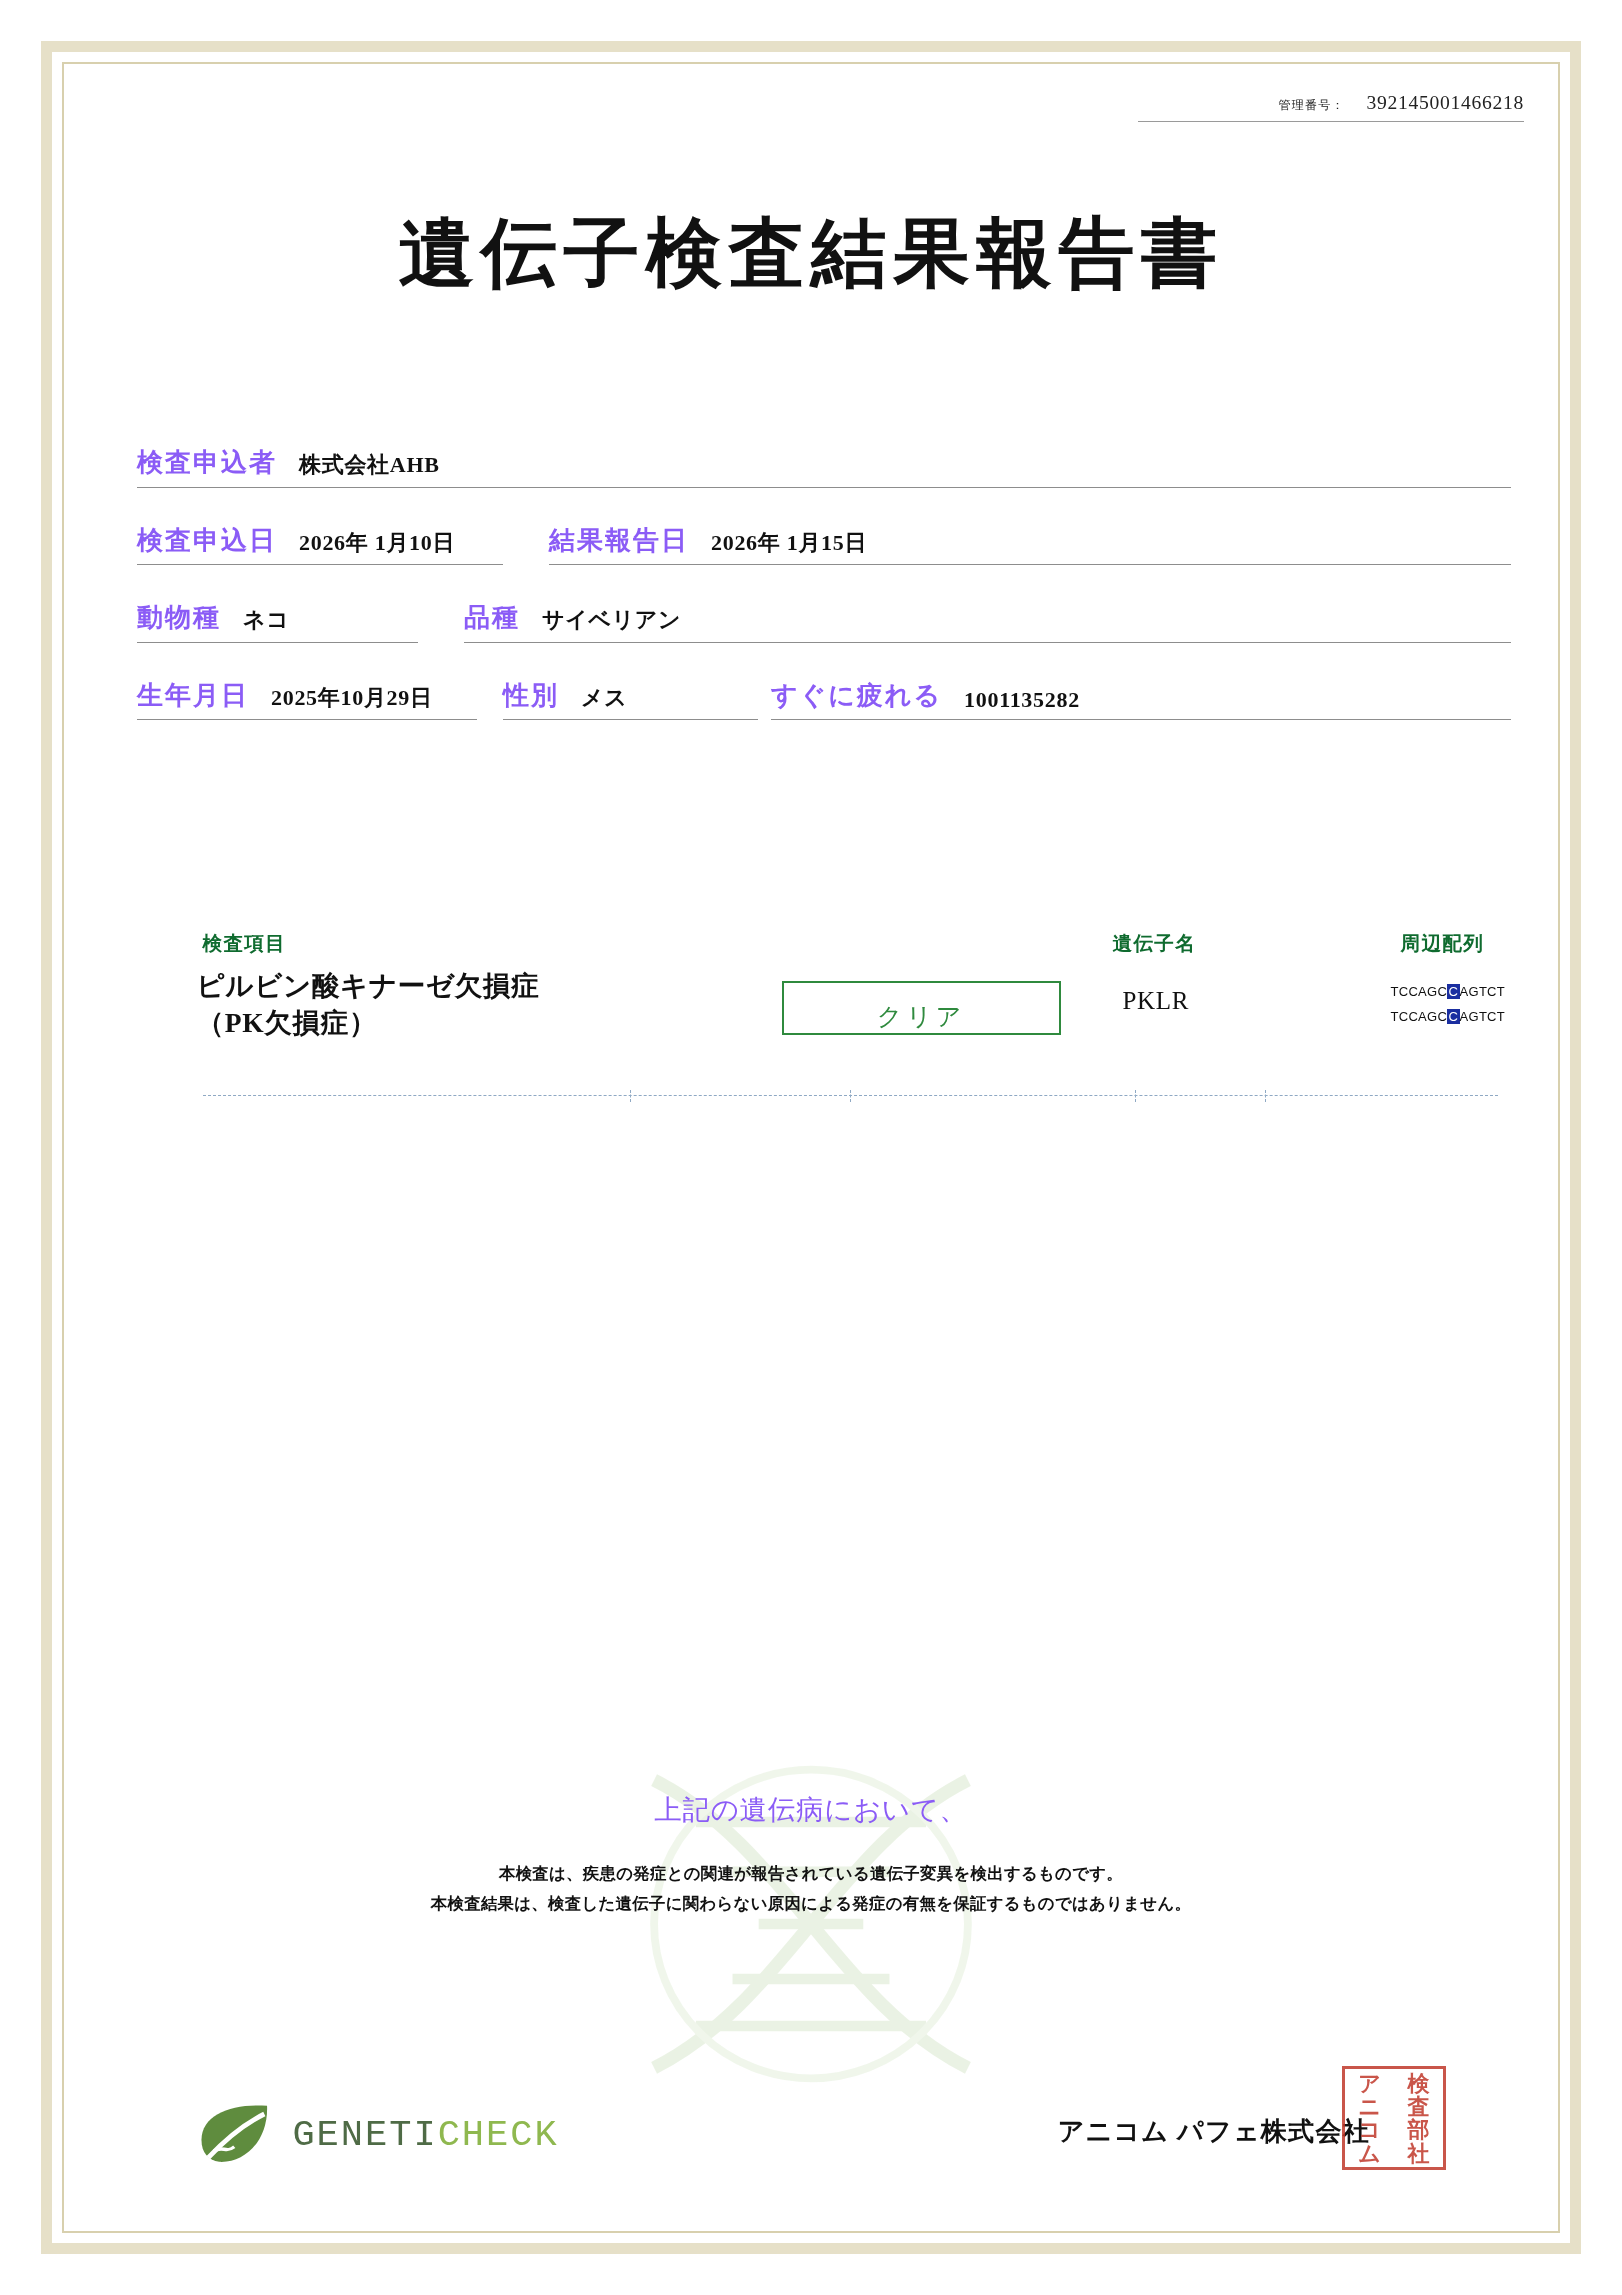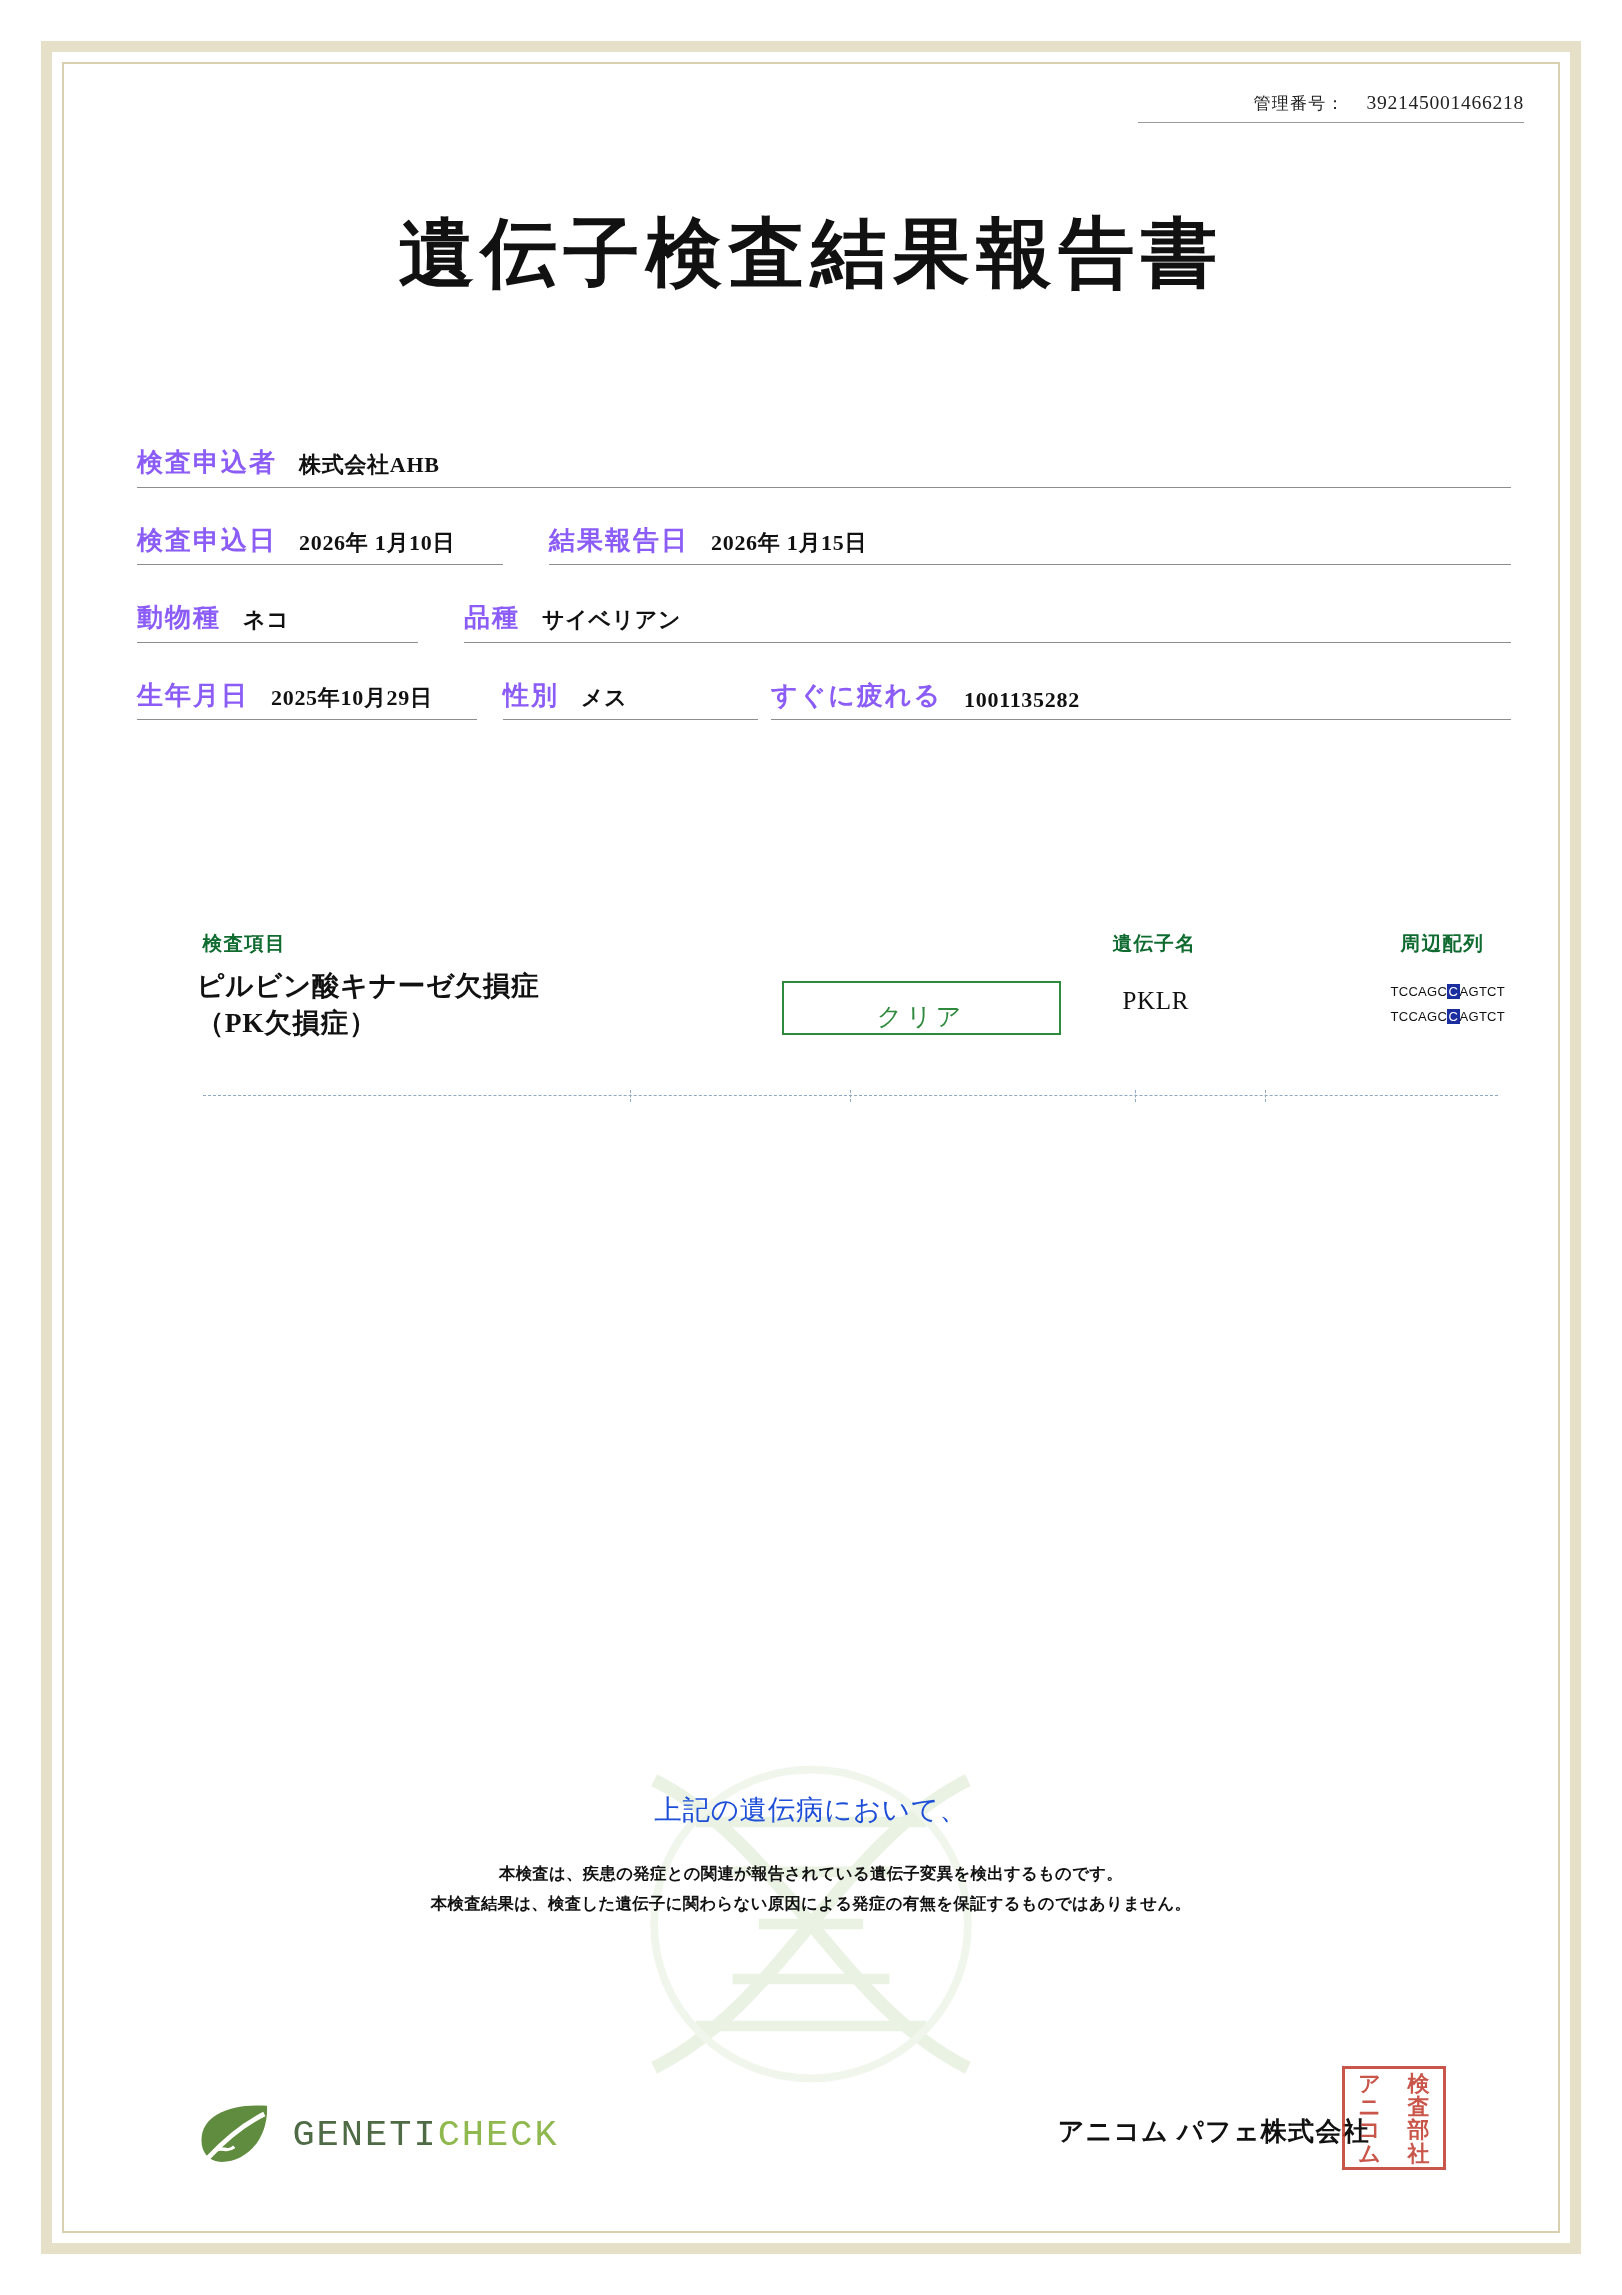--- a/index.html
+++ b/index.html
@@ -53,21 +53,21 @@
   .ctrl-row {
     position: absolute;
     right: 0;
     top: 13px;
     width: 386px;
     text-align: right;
     border-bottom: 1.3px solid #9a9a9a;
     padding-bottom: 6.5px;
   }
   .ctrl-label {
-    font-size: 17px;
+    font-size: 12px;
     letter-spacing: 1.3px;
     color: #222;
   }
   .ctrl-value {
     font-size: 19.6px;
     letter-spacing: 0.7px;
     color: #222;
     margin-left: 19px;
   }
 
@@ -259,21 +259,21 @@
     top: 1708px;
     left: 0;
     right: 0;
     text-align: center;
   }
   .summary .s1 {
     font-family: "DejaVu Sans", "Liberation Sans", sans-serif;
     font-size: 27.5px;
     line-height: 1.6;
     letter-spacing: 0.7px;
-    color: #1d4ed8;
+    color: #8b5cf6;
   }
   .summary .s-small {
     margin-top: 29px;
     font-family: "DejaVu Sans", "Liberation Sans", sans-serif;
     font-size: 16.4px;
     line-height: 1.7;
     letter-spacing: 0.3px;
     color: #111;
     font-weight: 700;
   }

